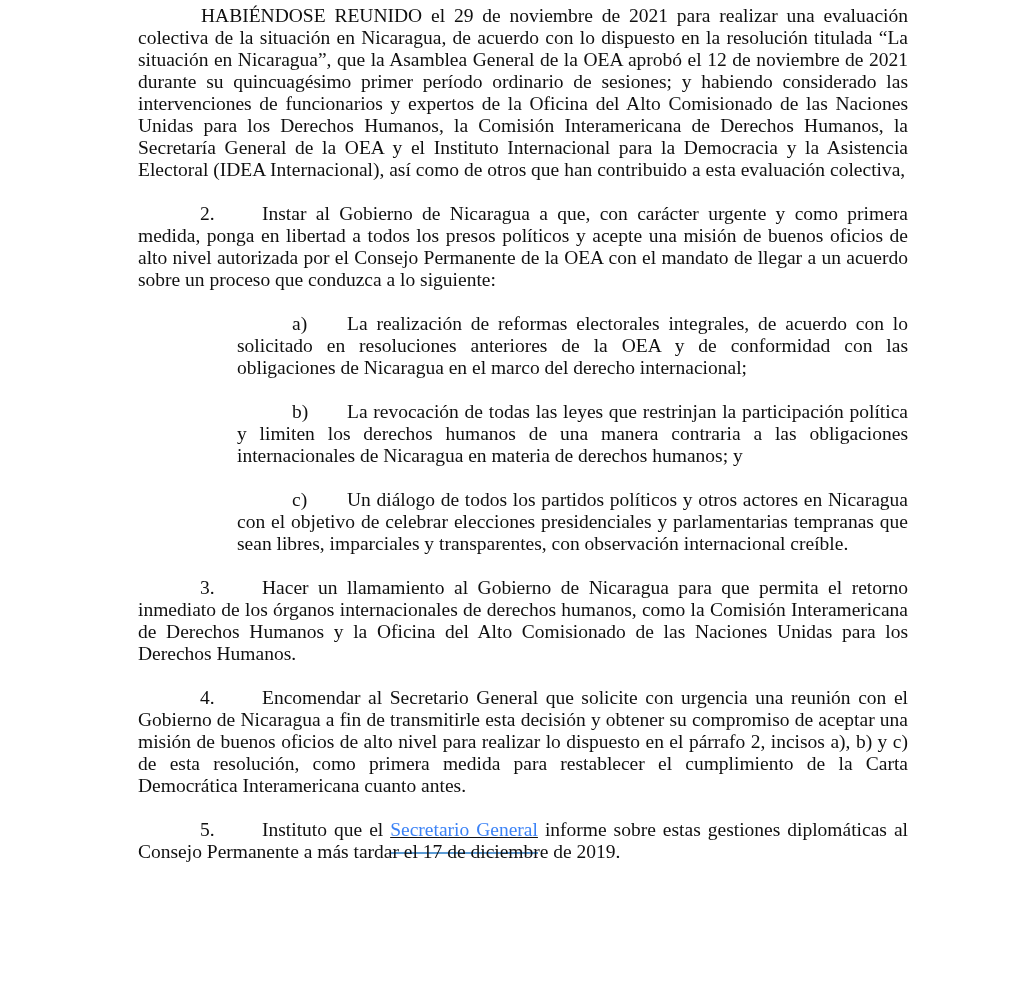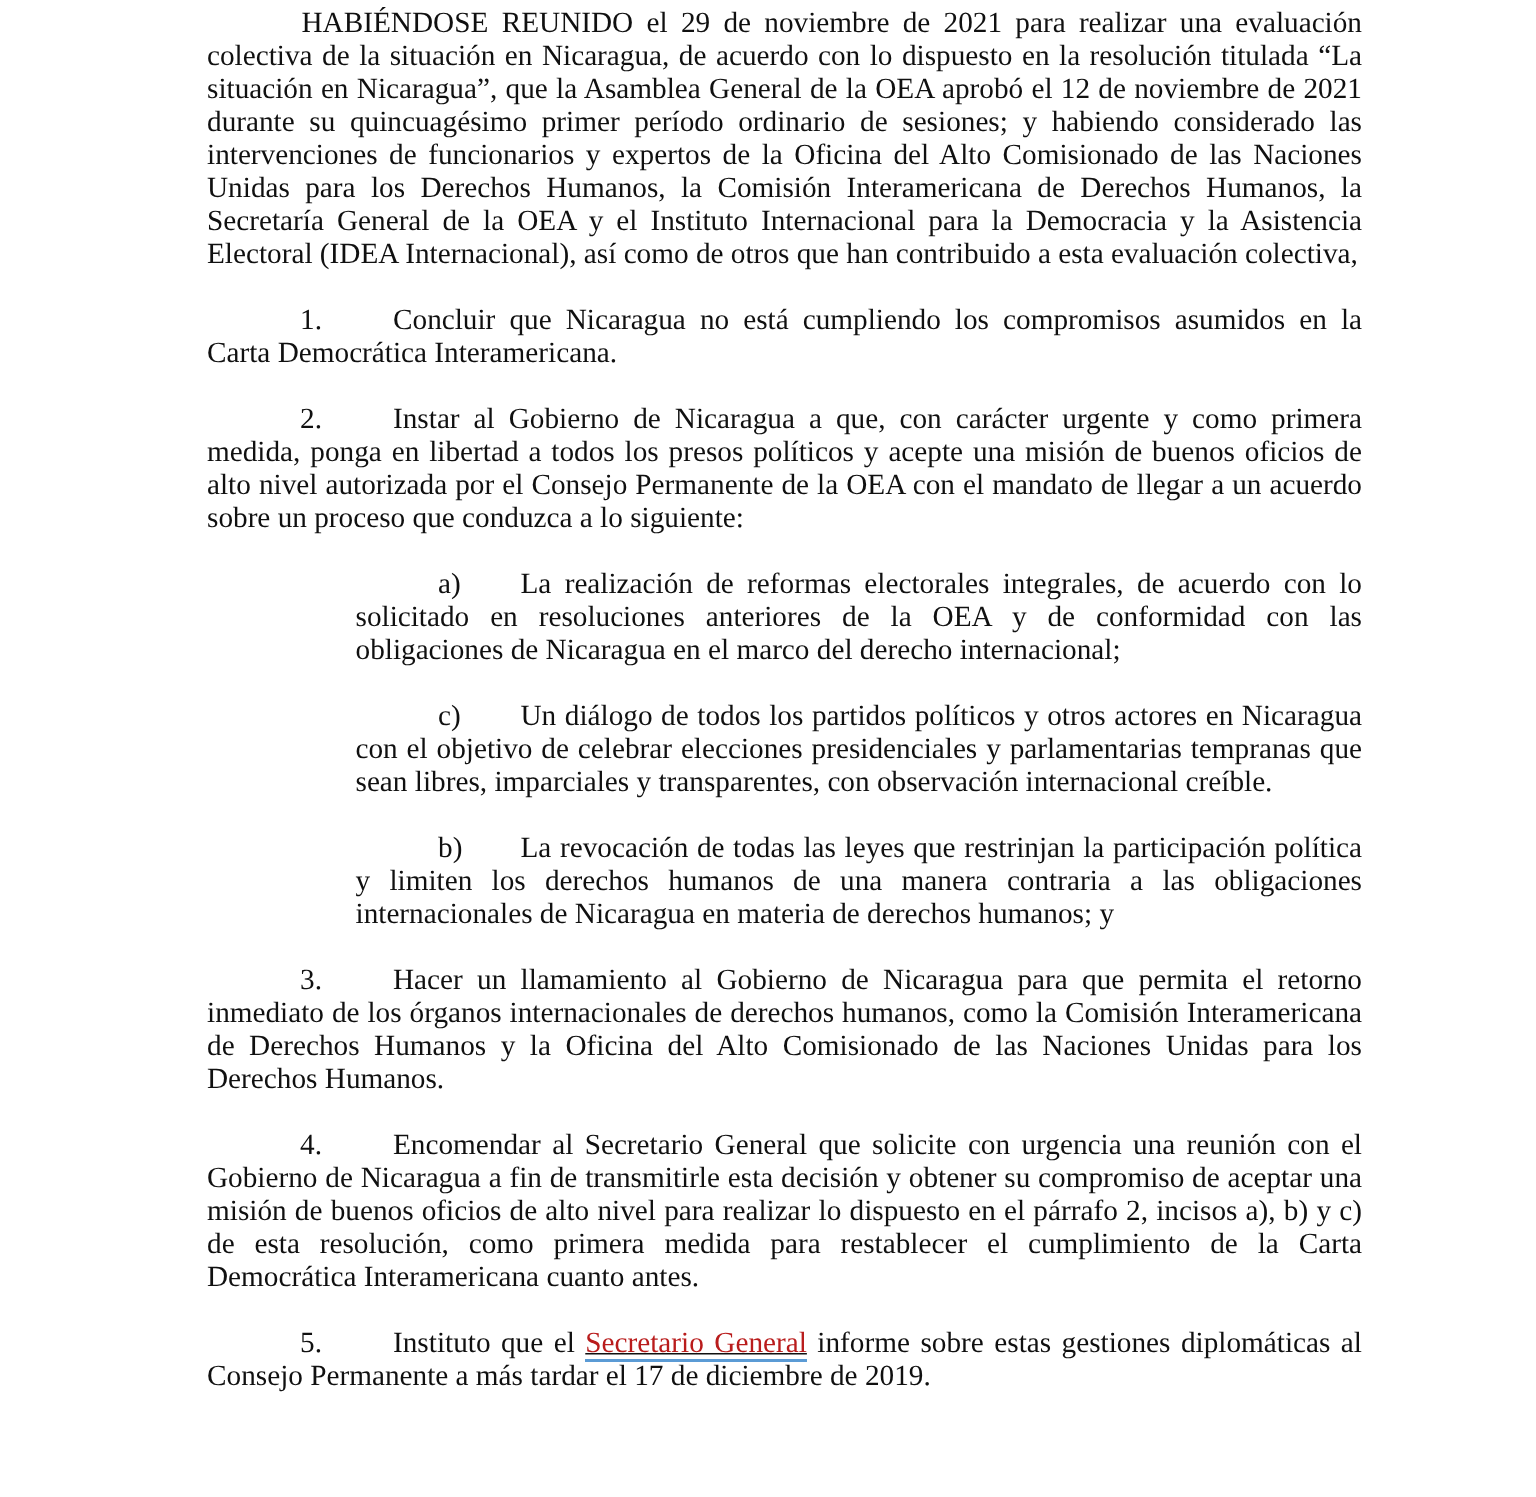--- a/index.html
+++ b/index.html
@@ -41,44 +41,43 @@
   .lettered {
     margin-left: 99px;
     text-indent: 55px;
   }
   .lettered .let {
     display: inline-block;
     width: 55px;
     text-indent: 0;
   }
   .underline-link {
-    color: #b91c1c;
+    color: #3b82f6;
     text-decoration: underline;
     text-decoration-color: #101010;
     border-bottom: 2px solid #5b9bd5;
-    padding-bottom: 0px;
+    padding-bottom: 12px;
   }
 </style>
 </head>
 <body>
 
 <div class="page">
 
   <p class="para intro">HABIÉNDOSE REUNIDO el 29 de noviembre de 2021 para realizar una evaluación colectiva de la situación en Nicaragua, de acuerdo con lo dispuesto en la resolución titulada “La situación en Nicaragua”, que la Asamblea General de la OEA aprobó el 12 de noviembre de 2021 durante su quincuagésimo primer período ordinario de sesiones; y habiendo considerado las intervenciones de funcionarios y expertos de la Oficina del Alto Comisionado de las Naciones Unidas para los Derechos Humanos, la Comisión Interamericana de Derechos Humanos, la Secretaría General de la OEA y el Instituto Internacional para la Democracia y la Asistencia Electoral (IDEA Internacional), así como de otros que han contribuido a esta evaluación colectiva,</p>
 
 
-  <p class="para numbered"><span class="num">1.</span><span>Concluir que Nicaragua no está cumpliendo los compromisos asumidos en la Carta Democrática Interamericana.</span></p>
 
   <p class="para numbered"><span class="num">2.</span><span>Instar al Gobierno de Nicaragua a que, con carácter urgente y como primera medida, ponga en libertad a todos los presos políticos y acepte una misión de buenos oficios de alto nivel autorizada por el Consejo Permanente de la OEA con el mandato de llegar a un acuerdo sobre un proceso que conduzca a lo siguiente:</span></p>
 
   <p class="para lettered"><span class="let">a)</span><span>La realización de reformas electorales integrales, de acuerdo con lo solicitado en resoluciones anteriores de la OEA y de conformidad con las obligaciones de Nicaragua en el marco del derecho internacional;</span></p>
 
+  <p class="para lettered"><span class="let">b)</span><span>La revocación de todas las leyes que restrinjan la participación política y limiten los derechos humanos de una manera contraria a las obligaciones internacionales de Nicaragua en materia de derechos humanos; y</span></p>
+
   <p class="para lettered"><span class="let">c)</span><span>Un diálogo de todos los partidos políticos y otros actores en Nicaragua con el objetivo de celebrar elecciones presidenciales y parlamentarias tempranas que sean libres, imparciales y transparentes, con observación internacional creíble.</span></p>
-
-  <p class="para lettered"><span class="let">b)</span><span>La revocación de todas las leyes que restrinjan la participación política y limiten los derechos humanos de una manera contraria a las obligaciones internacionales de Nicaragua en materia de derechos humanos; y</span></p>
 
   <p class="para numbered"><span class="num">3.</span><span>Hacer un llamamiento al Gobierno de Nicaragua para que permita el retorno inmediato de los órganos internacionales de derechos humanos, como la Comisión Interamericana de Derechos Humanos y la Oficina del Alto Comisionado de las Naciones Unidas para los Derechos Humanos.</span></p>
 
   <p class="para numbered"><span class="num">4.</span><span>Encomendar al Secretario General que solicite con urgencia una reunión con el Gobierno de Nicaragua a fin de transmitirle esta decisión y obtener su compromiso de aceptar una misión de buenos oficios de alto nivel para realizar lo dispuesto en el párrafo 2, incisos a), b) y c) de esta resolución, como primera medida para restablecer el cumplimiento de la Carta Democrática Interamericana cuanto antes.</span></p>
 
   <p class="para numbered"><span class="num">5.</span><span>Instituto que el </span><span class="underline-link">Secretario General</span><span> informe sobre estas gestiones diplomáticas al Consejo Permanente a más tardar el 17 de diciembre de 2019.</span></p>
 
 </div>
 
 </body></html>

